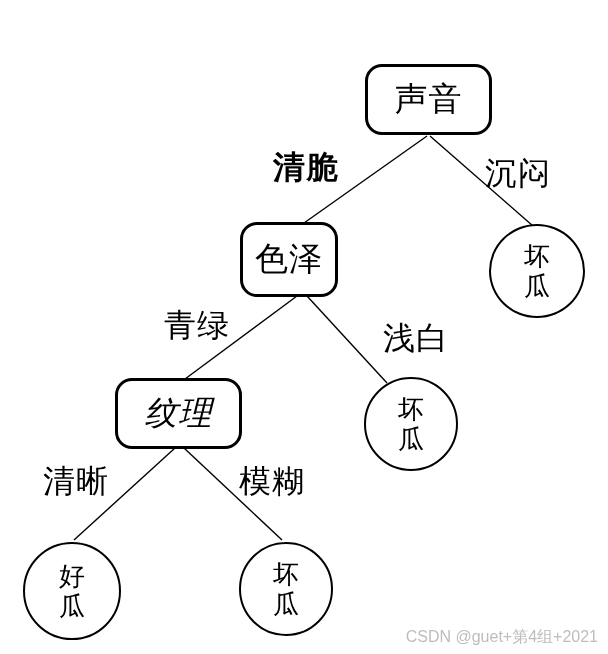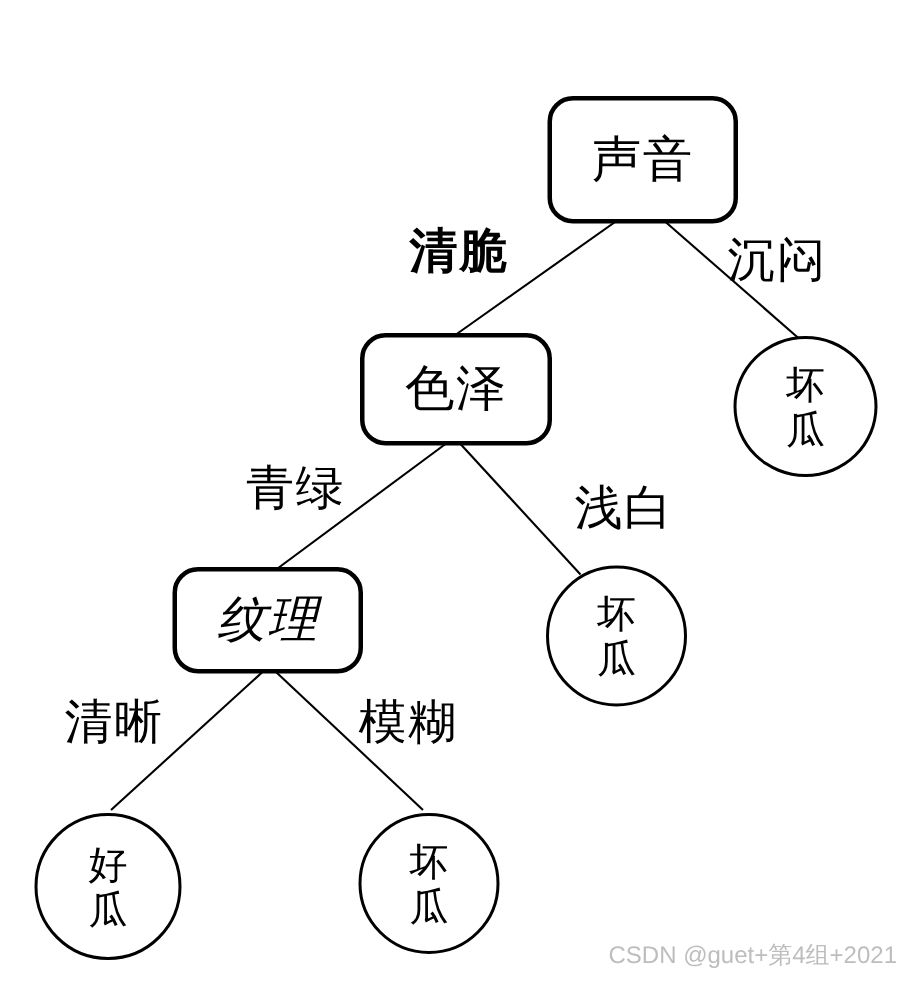--- a/index.html
+++ b/index.html
@@ -65,22 +65,22 @@
     position: absolute;
     right: 10px;
     bottom: 6px;
     font-size: 16px;
     color: #bdbdbd;
     white-space: nowrap;
     margin-left: 26px;
   }
 
   
-  #node-sound   { left: 365px; top:  64px; width: 127px; height: 85px; }
-  #node-color   { left: 240px; top: 222px; width: 128px; height: 75px; }
+  #node-sound   { left: 365px; top:  64px; width: 127px; height: 71px; }
+  #node-color   { left: 240px; top: 222px; width: 98px; height: 75px; }
   #node-texture { left: 115px; top: 378px; width: 127px; height: 71px; font-style: italic; }
 
   
   #leaf-bad-top    { left: 489px; top: 224px; width: 96px; height: 94px; }
   #leaf-bad-mid    { left: 364px; top: 377px; width: 94px; height: 94px; }
   #leaf-good       { left:  23px; top: 542px; width: 98px; height: 98px; }
   #leaf-bad-bottom { left: 239px; top: 542px; width: 94px; height: 94px; }
 
   
   #label-crisp  { left: 306px; top: 168px; font-weight: bold; }

